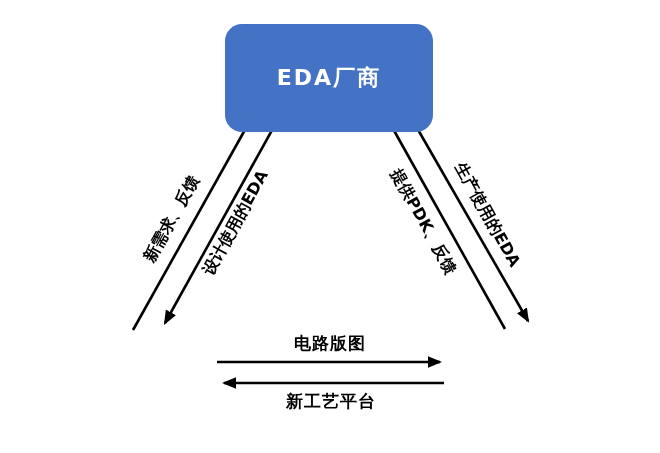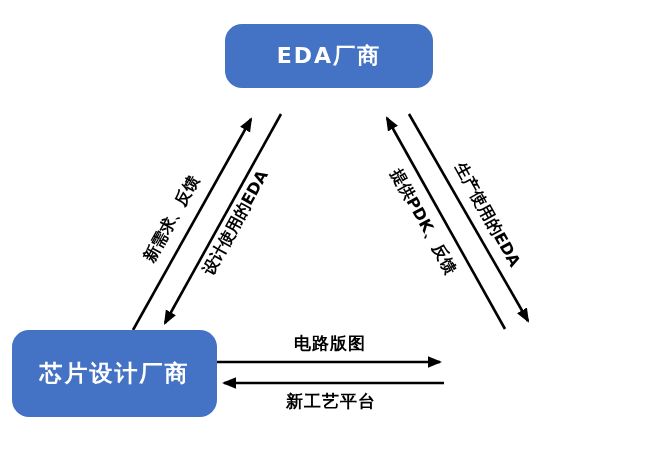--- a/index.html
+++ b/index.html
@@ -28,21 +28,21 @@
     border-radius: 17px;
     display: flex;
     align-items: center;
     justify-content: center;
     color: #ffffff;
     font-weight: bold;
     text-align: center;
   }
   .node-eda {
     left: 225px; top: 24px;
-    width: 208px; height: 64px;
+    width: 208px; height: 108px;
     font-size: 22px;
     letter-spacing: 2px;
   }
   .node-design {
     left: 12px; top: 330px;
     width: 205px; height: 87px;
     font-size: 23px;
     letter-spacing: 2px;
   }
   .node-manufacture {
@@ -87,23 +87,20 @@
       <line x1="409" y1="114" x2="528" y2="321" marker-end="url(#ah)"></line>
       <line x1="217" y1="362" x2="440" y2="362" marker-end="url(#ah)"></line>
       <line x1="444" y1="383" x2="224" y2="383" marker-end="url(#ah)"></line>
     </g>
   </svg>
 
   <div class="node node-eda">
     <span>EDA厂商</span>
   </div>
 
-  <div class="node node-design">
-    <span>芯片设计厂商</span>
-  </div>
 
 
   <div id="lbl-new-req" class="edge-label lbl-diag rot-left">新需求、反馈</div>
 
   <div id="lbl-design-eda" class="edge-label lbl-diag rot-left">设计使用的EDA</div>
 
   <div id="lbl-pdk" class="edge-label lbl-diag rot-right">提供PDK、反馈</div>
 
   <div id="lbl-prod-eda" class="edge-label lbl-diag rot-right">生产使用的EDA</div>
 

